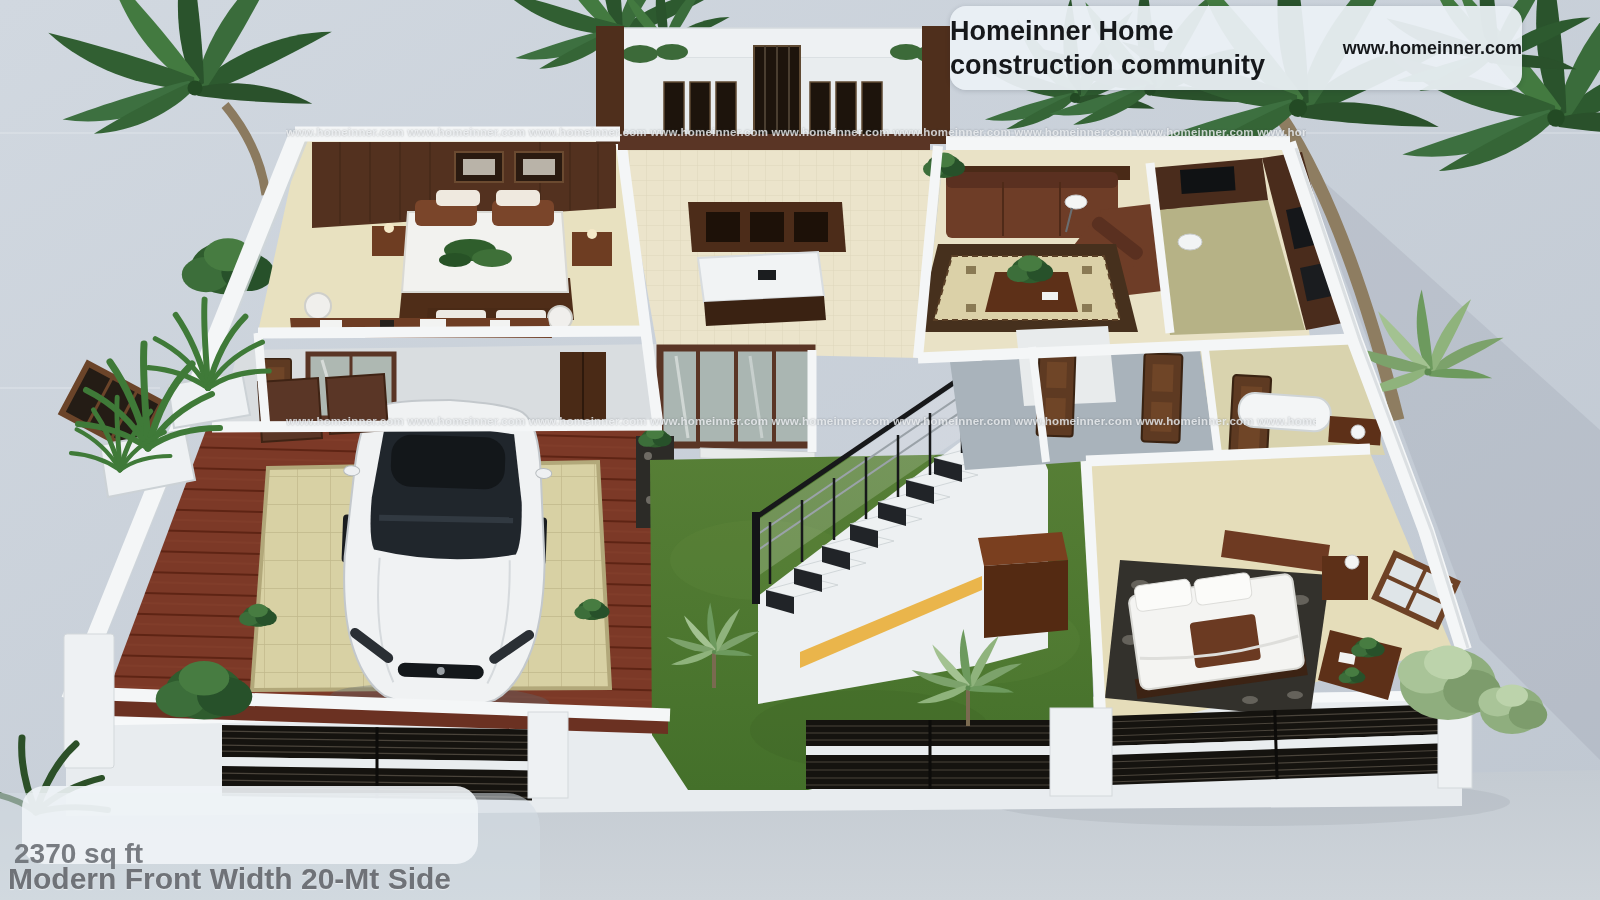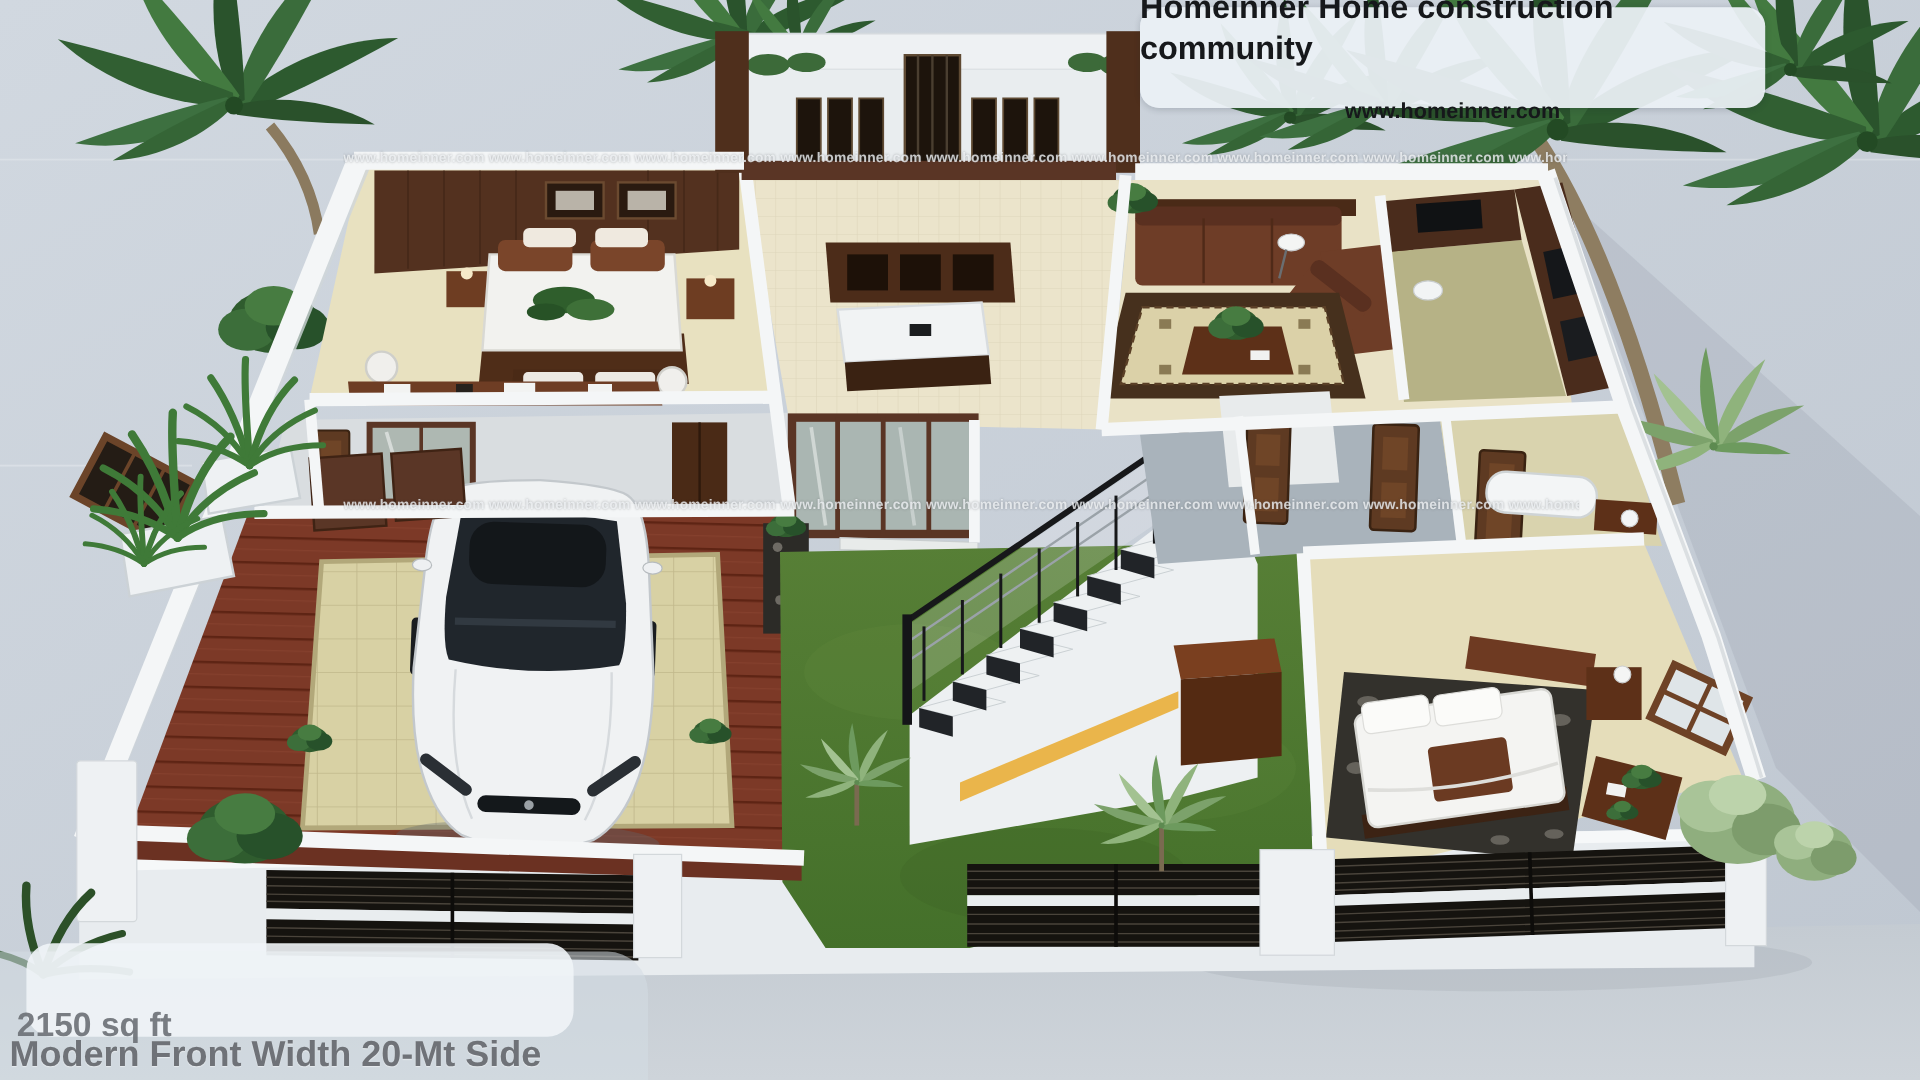--- a/index.html
+++ b/index.html
@@ -5,24 +5,24 @@
   html,body{margin:0;padding:0;background:#c9d1da;}
   #stage{position:relative;width:1600px;height:900px;overflow:hidden;
          font-family:"Liberation Sans","DejaVu Sans",sans-serif;}
   #scene{position:absolute;left:0;top:0;}
   .wm{position:absolute;white-space:nowrap;overflow:hidden;
       font-size:11.5px;font-weight:bold;letter-spacing:.2px;
       color:rgba(244,246,248,0.78);text-shadow:0 0 2px rgba(70,75,80,0.45);
       height:16px;line-height:16px;}
   #wm1{left:286px;top:124px;width:1020px;}
   #wm2{left:286px;top:413px;width:1030px;}
-  .banner{position:absolute;left:950px;top:6px;width:521px;height:84px;
+  .banner{position:absolute;left:950px;top:6px;width:572px;height:84px;
           background:rgba(235,240,245,0.94);border-radius:16px;
           box-shadow:0 1px 5px rgba(30,40,50,0.18);
-          display:flex;flex-direction:column;justify-content:center;align-items:center;gap:20px;}
+          display:flex;flex-direction:row;justify-content:center;align-items:center;gap:20px;}
   .banner .b1{font-size:27px;font-weight:bold;color:#16181b;line-height:34px;}
   .banner .b2{font-size:18px;font-weight:bold;color:#16181b;line-height:30px;}
   .fpanel-a{position:absolute;left:0;top:793px;width:540px;height:107px;
             background:rgba(212,220,228,0.55);border-radius:0 34px 0 0;}
   .fpanel-b{position:absolute;left:22px;top:786px;width:456px;height:78px;
             background:rgba(240,244,247,0.90);border-radius:22px;}
   .farea{position:absolute;left:14px;top:838px;font-size:28px;font-weight:bold;
          color:rgba(110,114,119,0.92);}
   .fplan{position:absolute;left:8px;top:862px;font-size:30px;font-weight:bold;
          color:rgba(104,108,113,0.95);text-shadow:0 1px 1px rgba(255,255,255,0.5);}
@@ -606,16 +606,16 @@
 <div class="wm" id="wm1">www.homeinner.com www.homeinner.com www.homeinner.com www.homeinner.com www.homeinner.com www.homeinner.com www.homeinner.com www.homeinner.com www.homeinner.com www.homeinner.com www.homeinner.com</div>
 <div class="wm" id="wm2">www.homeinner.com www.homeinner.com www.homeinner.com www.homeinner.com www.homeinner.com www.homeinner.com www.homeinner.com www.homeinner.com www.homeinner.com www.homeinner.com www.homeinner.com</div>
 
 <div class="banner">
   <div class="b1">Homeinner Home construction community</div>
   <div class="b2">www.homeinner.com</div>
 </div>
 
 <div class="fpanel-a"></div>
 <div class="fpanel-b"></div>
-<div class="farea">2150 sq ft</div>
+<div class="farea">2370 sq ft</div>
 <div class="fplan">Modern Front Width 20-Mt Side</div>
 
 </div>
 
 </body></html>

